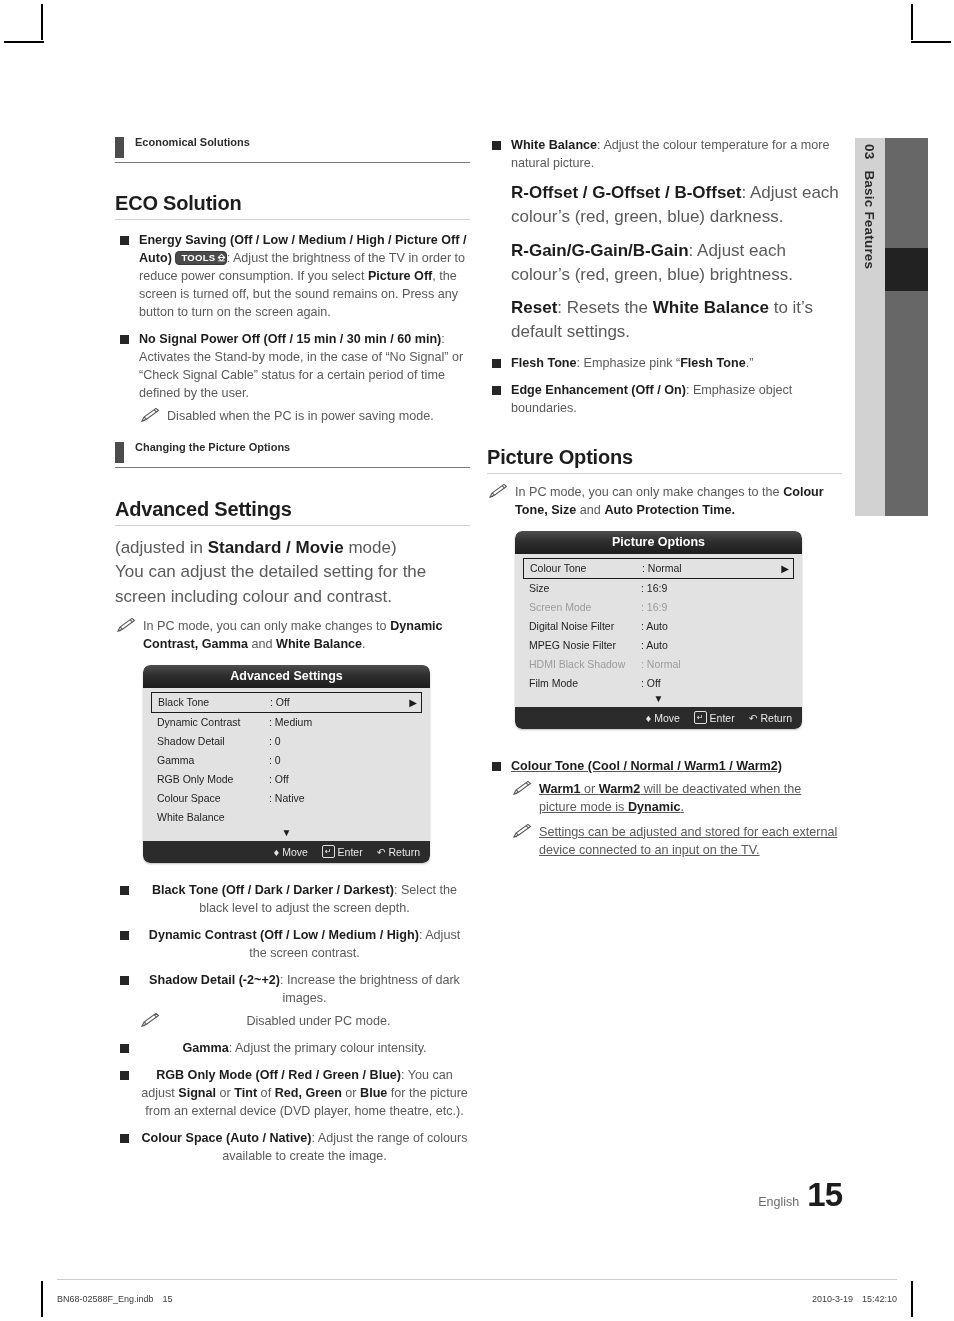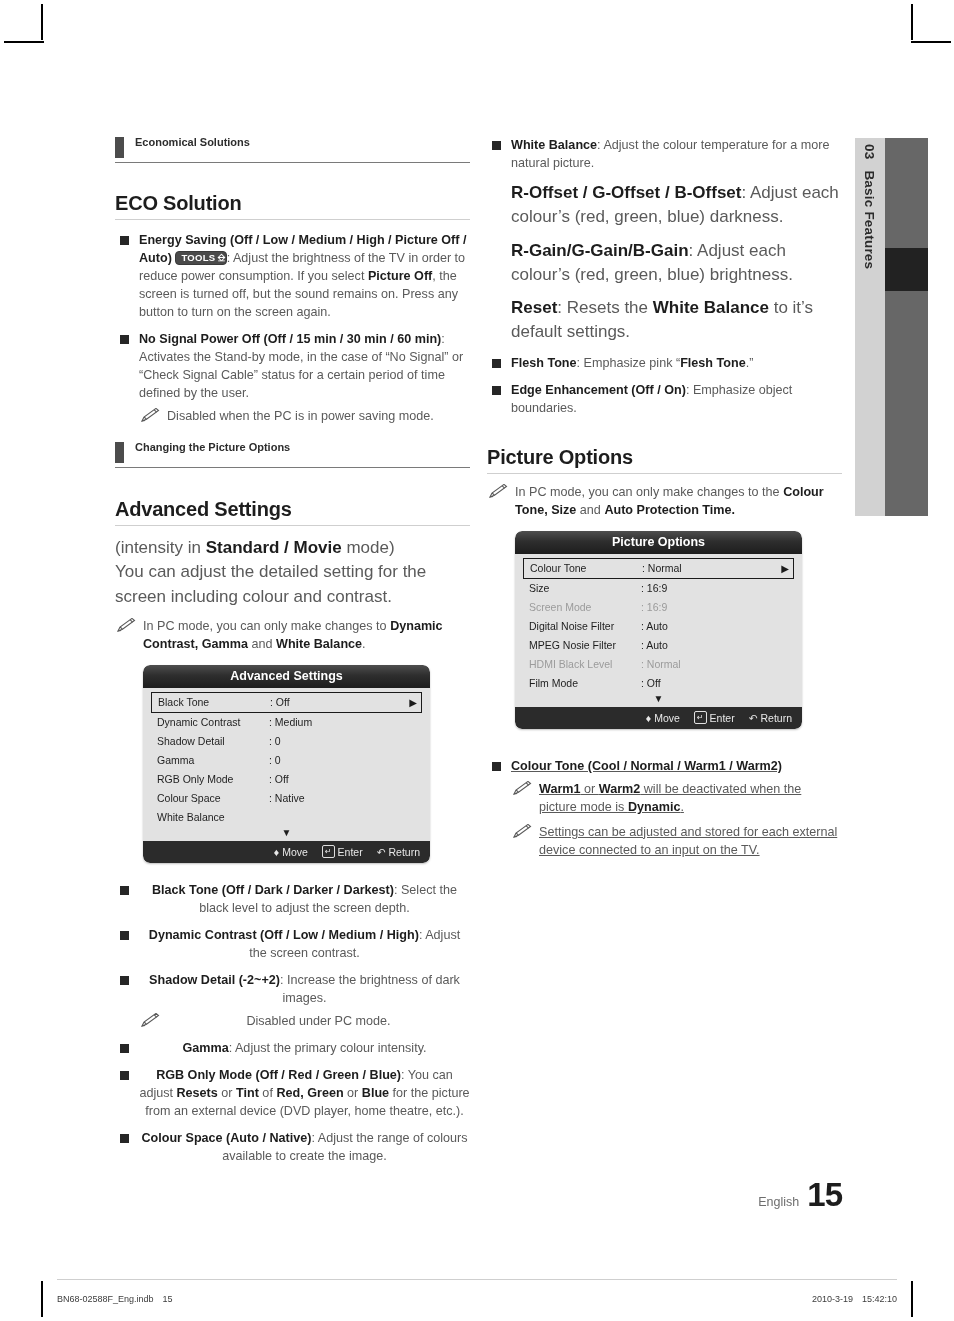--- a/index.html
+++ b/index.html
@@ -210,21 +210,21 @@
     </ul>
 
     <div class="sec-head" style="margin-top:16px;">
       <div class="marker"></div>
       <div class="txt">Changing the Picture Options</div>
     </div>
 
     <div class="big-head" style="margin-top:30px;">Advanced Settings</div>
 
     <div class="para" style="margin-top:10px;">
-      <span>(intensity in </span><b>Standard / Movie</b><span> mode)</span><br>
+      <span>(adjusted in </span><b>Standard / Movie</b><span> mode)</span><br>
       <span>You can adjust the detailed setting for the screen including colour and contrast.</span>
     </div>
 
     <div class="note" style="margin-top:8px;">
       <svg class="pencil" viewBox="0 0 20 15">
         <path d="M1 13 L5.5 11.2 L17.5 2.5 L15 0.4 L3 9 Z" fill="none" stroke="#5a5a5a" stroke-width="1.1"></path>
         <path d="M3 9 L5.5 11.2" stroke="#5a5a5a" stroke-width="1.1"></path>
         <path d="M13.2 1.9 L15.6 4.1" stroke="#5a5a5a" stroke-width="1.1"></path>
         <path d="M1 13 L4.1 12.4" stroke="#5a5a5a" stroke-width="1.1"></path>
       </svg>
@@ -297,21 +297,21 @@
             <path d="M13.2 1.9 L15.6 4.1" stroke="#5a5a5a" stroke-width="1.1"></path>
             <path d="M1 13 L4.1 12.4" stroke="#5a5a5a" stroke-width="1.1"></path>
           </svg>
           <span>Disabled under PC mode.</span>
         </div>
       </li>
       <li>
         <b>Gamma</b><span>: Adjust the primary colour intensity.</span>
       </li>
       <li>
-        <b>RGB Only Mode (Off / Red / Green / Blue)</b><span>: You can adjust </span><b>Resets</b><span> or </span><b>Tint</b><span> of </span><b>Red, Green</b><span> or </span><b>Blue</b><span> for the picture from an external device (DVD player, home theatre, etc.).</span>
+        <b>RGB Only Mode (Off / Red / Green / Blue)</b><span>: You can adjust </span><b>Signal</b><span> or </span><b>Tint</b><span> of </span><b>Red, Green</b><span> or </span><b>Blue</b><span> for the picture from an external device (DVD player, home theatre, etc.).</span>
       </li>
       <li>
         <b>Colour Space (Auto / Native)</b><span>: Adjust the range of colours available to create the image.</span>
       </li>
     </ul>
   </div>
 
   <div class="col col-right">
 
     <ul class="bullets">
@@ -365,21 +365,21 @@
         </div>
         <div class="osd-row">
           <div class="osd-label">Digital Noise Filter</div>
           <div class="osd-val">: Auto</div>
         </div>
         <div class="osd-row">
           <div class="osd-label">MPEG Nosie Filter</div>
           <div class="osd-val">: Auto</div>
         </div>
         <div class="osd-row dim">
-          <div class="osd-label">HDMI Black Level</div>
+          <div class="osd-label">HDMI Black Shadow</div>
           <div class="osd-val">: Normal</div>
         </div>
         <div class="osd-row">
           <div class="osd-label">Film Mode</div>
           <div class="osd-val">: Off</div>
         </div>
         <div class="osd-more">▼</div>
       </div>
       <div class="osd-foot">
         <span class="k">

